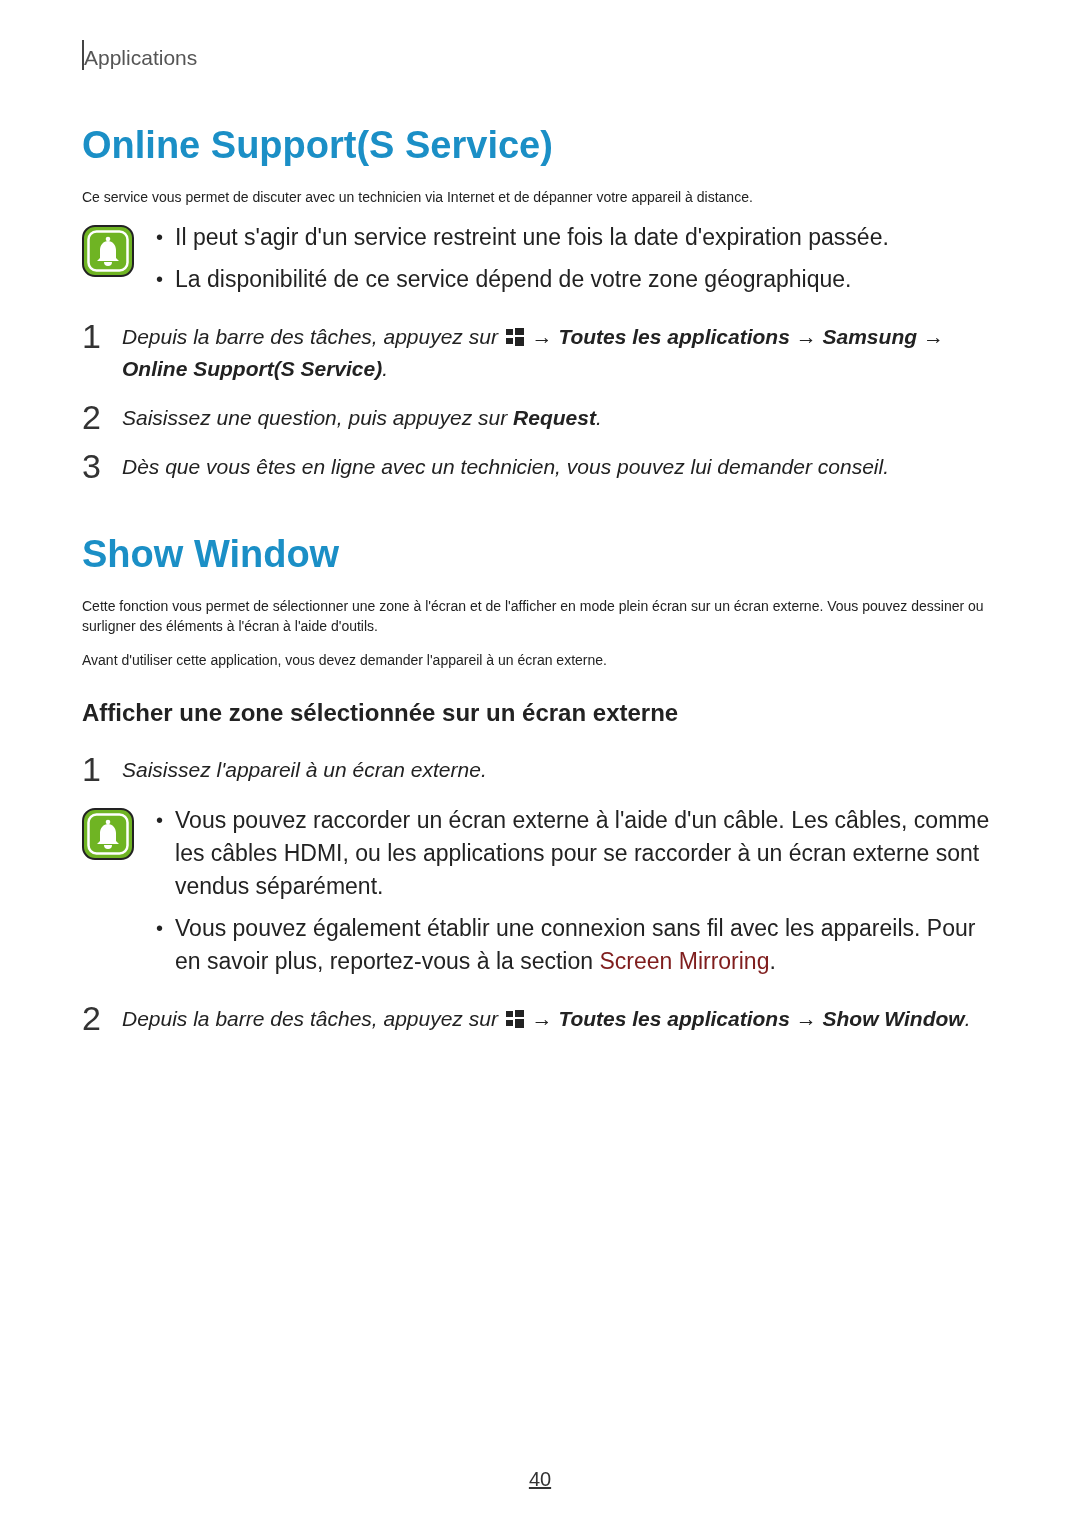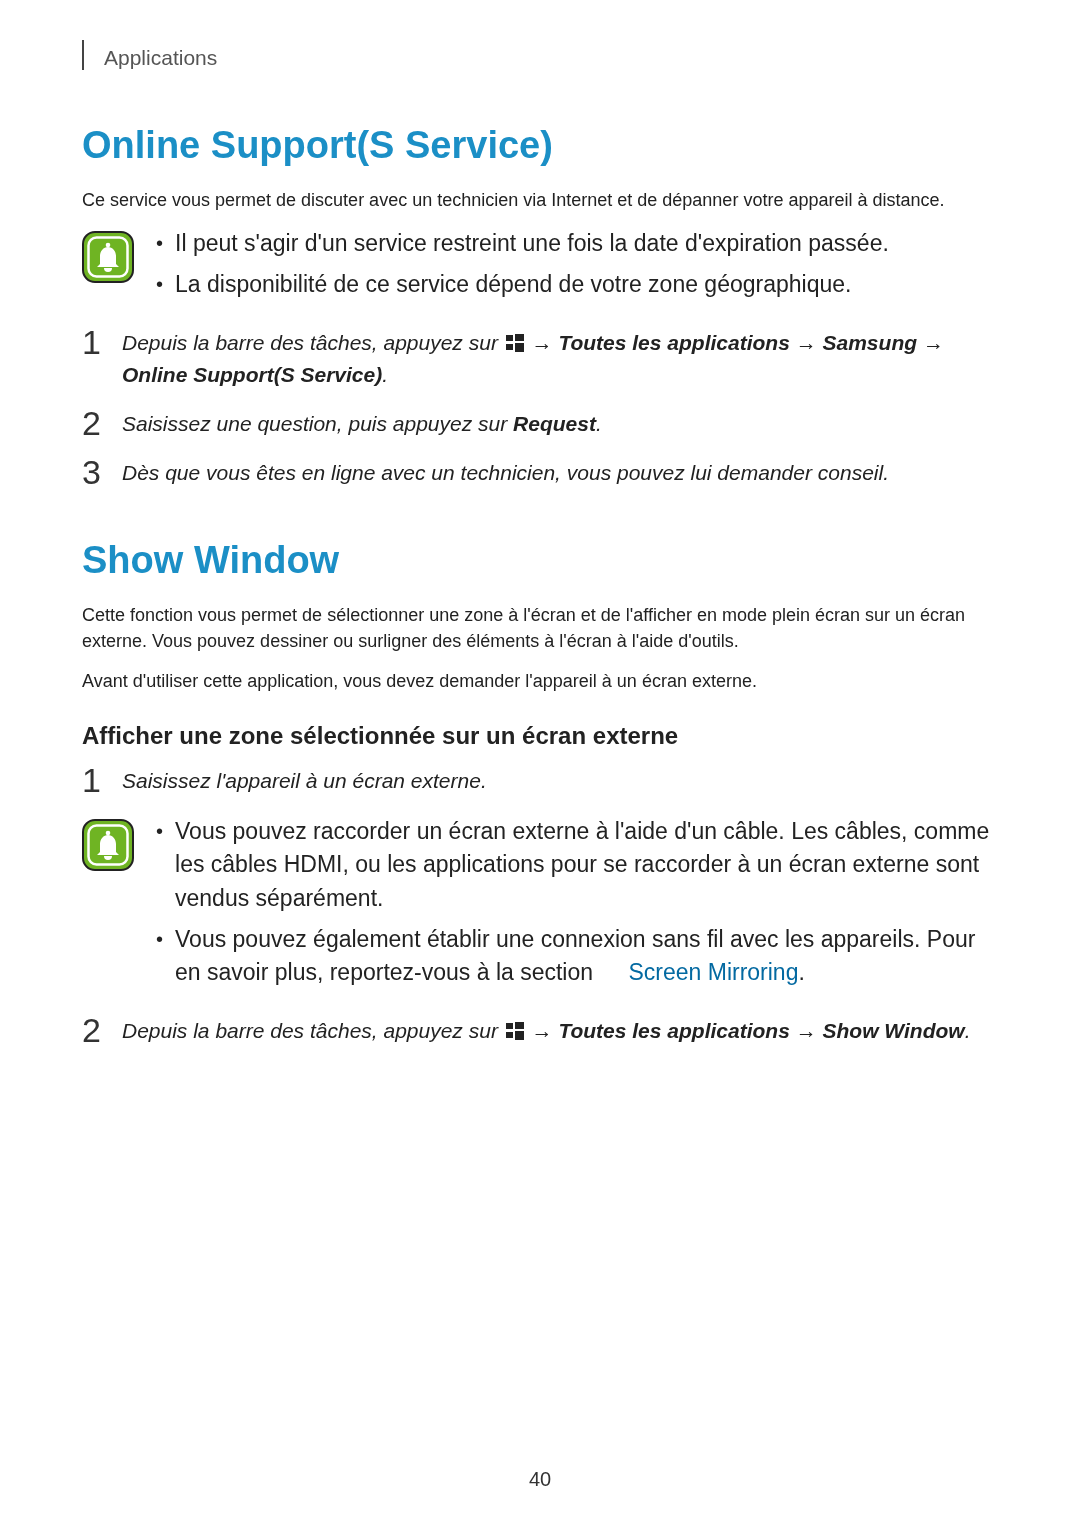--- a/index.html
+++ b/index.html
@@ -7,48 +7,47 @@
       font-family: Arial, Helvetica, sans-serif;
       background: #fff;
       color: #222;
       width: 1080px;
       min-height: 1527px;
       position: relative;
       padding: 40px 80px 60px 82px;
     }
     .header-area {
       border-left: 2px solid #444;
-      padding-left: 20px;
       margin-bottom: 54px;
       height: 30px;
       display: flex;
       align-items: flex-end;
     }
     .section-label {
       font-size: 21px;
       color: #555;
     }
     .h1 {
       font-size: 38px;
       font-weight: 700;
       color: #1b8fc6;
       margin-bottom: 20px;
     }
     .body-text {
-      font-size: 18px;
+      font-size: 14px;
       line-height: 1.45;
       color: #222;
       margin-bottom: 14px;
     }
     .h3 {
       font-size: 24px;
       font-weight: 700;
       color: #222;
       margin-top: 28px;
-      margin-bottom: 16px;
+      margin-bottom: 28px;
     }
     .note-block {
       display: flex;
       align-items: flex-start;
       gap: 22px;
       margin: 8px 0 18px 0;
     }
     .note-icon {
       width: 52px;
       height: 52px;
@@ -97,30 +96,31 @@
       flex: 1;
       font-style: italic;
     }
     .inline-icon {
       display: inline-block;
       vertical-align: -2px;
       margin: 0 2px;
     }
     .inline-icon svg { display: inline-block; }
     .bold { font-weight: 700; }
-    .link { color: #0369a1; margin-left: 29px; }
+    .link { color: #7f1d1d; }
     .section-gap { margin-top: 50px; }
     .page-num {
       position: absolute;
       bottom: 36px;
       left: 0;
       right: 0;
       text-align: center;
       font-size: 20px;
       color: #333;
+      text-decoration: underline;
     }
   </style>
 </head>
 <body>
 
 <div class="header-area">
   <span class="section-label">Applications</span>
 </div>
 
 <h1 class="h1">Online Support(S Service)</h1>

